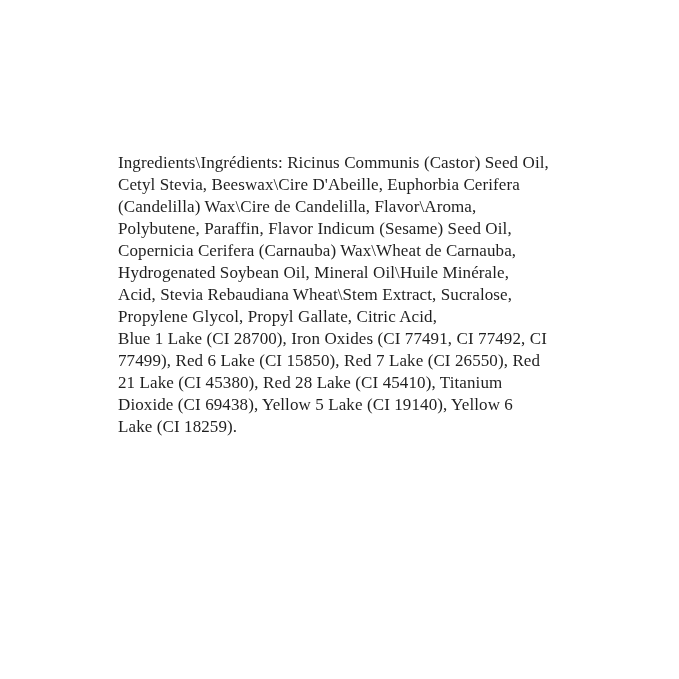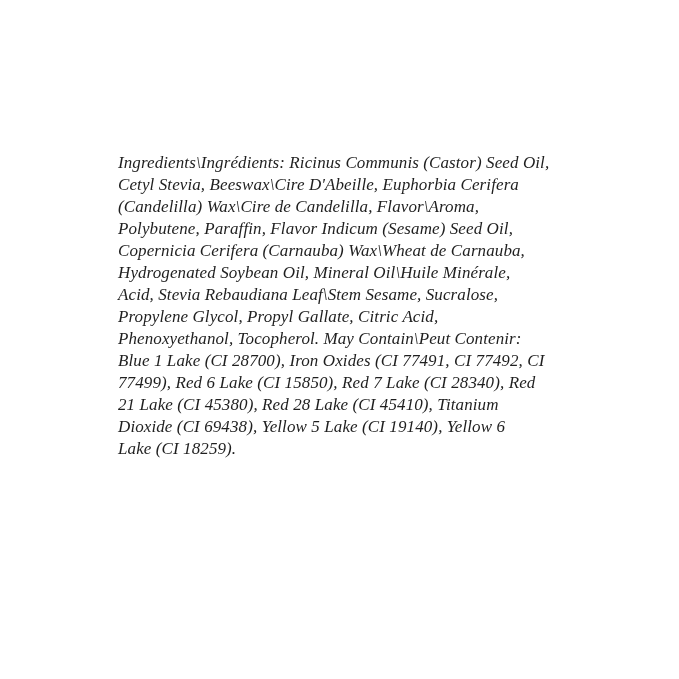--- a/index.html
+++ b/index.html
@@ -18,34 +18,32 @@
       position: absolute;
       left: 118px;
       top: 152px;
       font-size: 17px;
       line-height: 22px;
       color: #1f1f1f;
       letter-spacing: 0.1px;
     }
     .ingredients-line {
       white-space: nowrap;
-      font-style: italic;
     }
   </style>
 </head>
 <body>
 
 <div class="ingredients-block">
   <div class="ingredients-line">Ingredients\Ingrédients: Ricinus Communis (Castor) Seed Oil,</div>
   <div class="ingredients-line">Cetyl Stevia, Beeswax\Cire D'Abeille, Euphorbia Cerifera</div>
   <div class="ingredients-line">(Candelilla) Wax\Cire de Candelilla, Flavor\Aroma,</div>
   <div class="ingredients-line">Polybutene, Paraffin, Flavor Indicum (Sesame) Seed Oil,</div>
   <div class="ingredients-line">Copernicia Cerifera (Carnauba) Wax\Wheat de Carnauba,</div>
   <div class="ingredients-line">Hydrogenated Soybean Oil, Mineral Oil\Huile Minérale,</div>
-  <div class="ingredients-line">Acid, Stevia Rebaudiana Leaf\Stem Sesame, Sucralose,</div>
+  <div class="ingredients-line">Acid, Stevia Rebaudiana Wheat\Stem Extract, Sucralose,</div>
   <div class="ingredients-line">Propylene Glycol, Propyl Gallate, Citric Acid,</div>
-  <div class="ingredients-line">Phenoxyethanol, Tocopherol. May Contain\Peut Contenir:</div>
   <div class="ingredients-line">Blue 1 Lake (CI 28700), Iron Oxides (CI 77491, CI 77492, CI</div>
-  <div class="ingredients-line">77499), Red 6 Lake (CI 15850), Red 7 Lake (CI 28340), Red</div>
+  <div class="ingredients-line">77499), Red 6 Lake (CI 15850), Red 7 Lake (CI 26550), Red</div>
   <div class="ingredients-line">21 Lake (CI 45380), Red 28 Lake (CI 45410), Titanium</div>
   <div class="ingredients-line">Dioxide (CI 69438), Yellow 5 Lake (CI 19140), Yellow 6</div>
   <div class="ingredients-line">Lake (CI 18259).</div>
 </div>
 
 </body></html>

